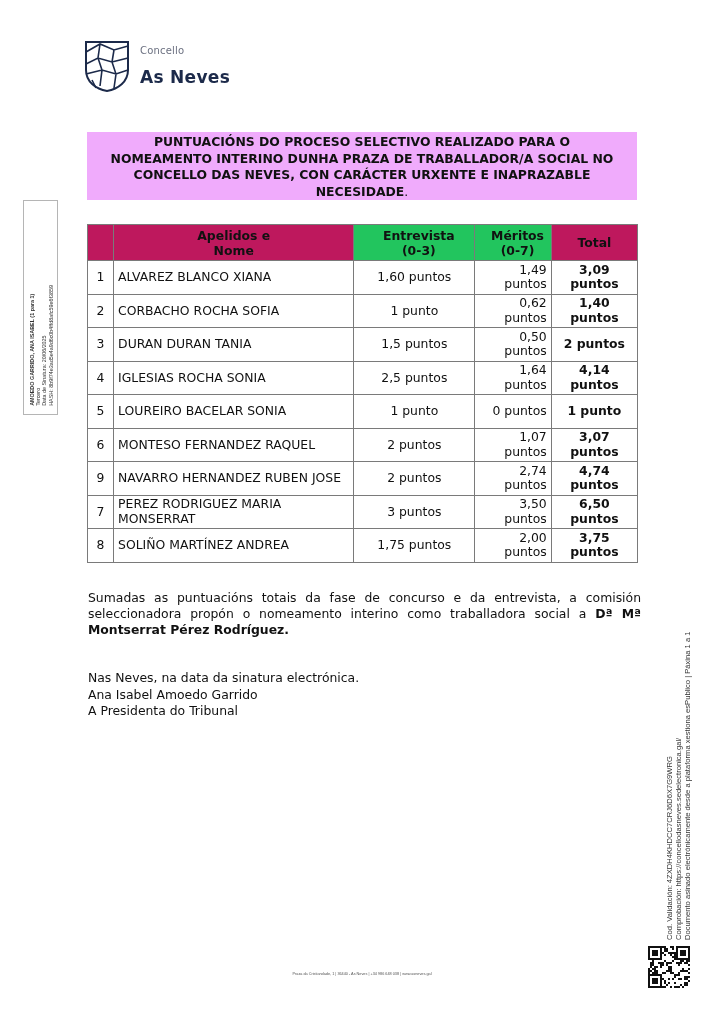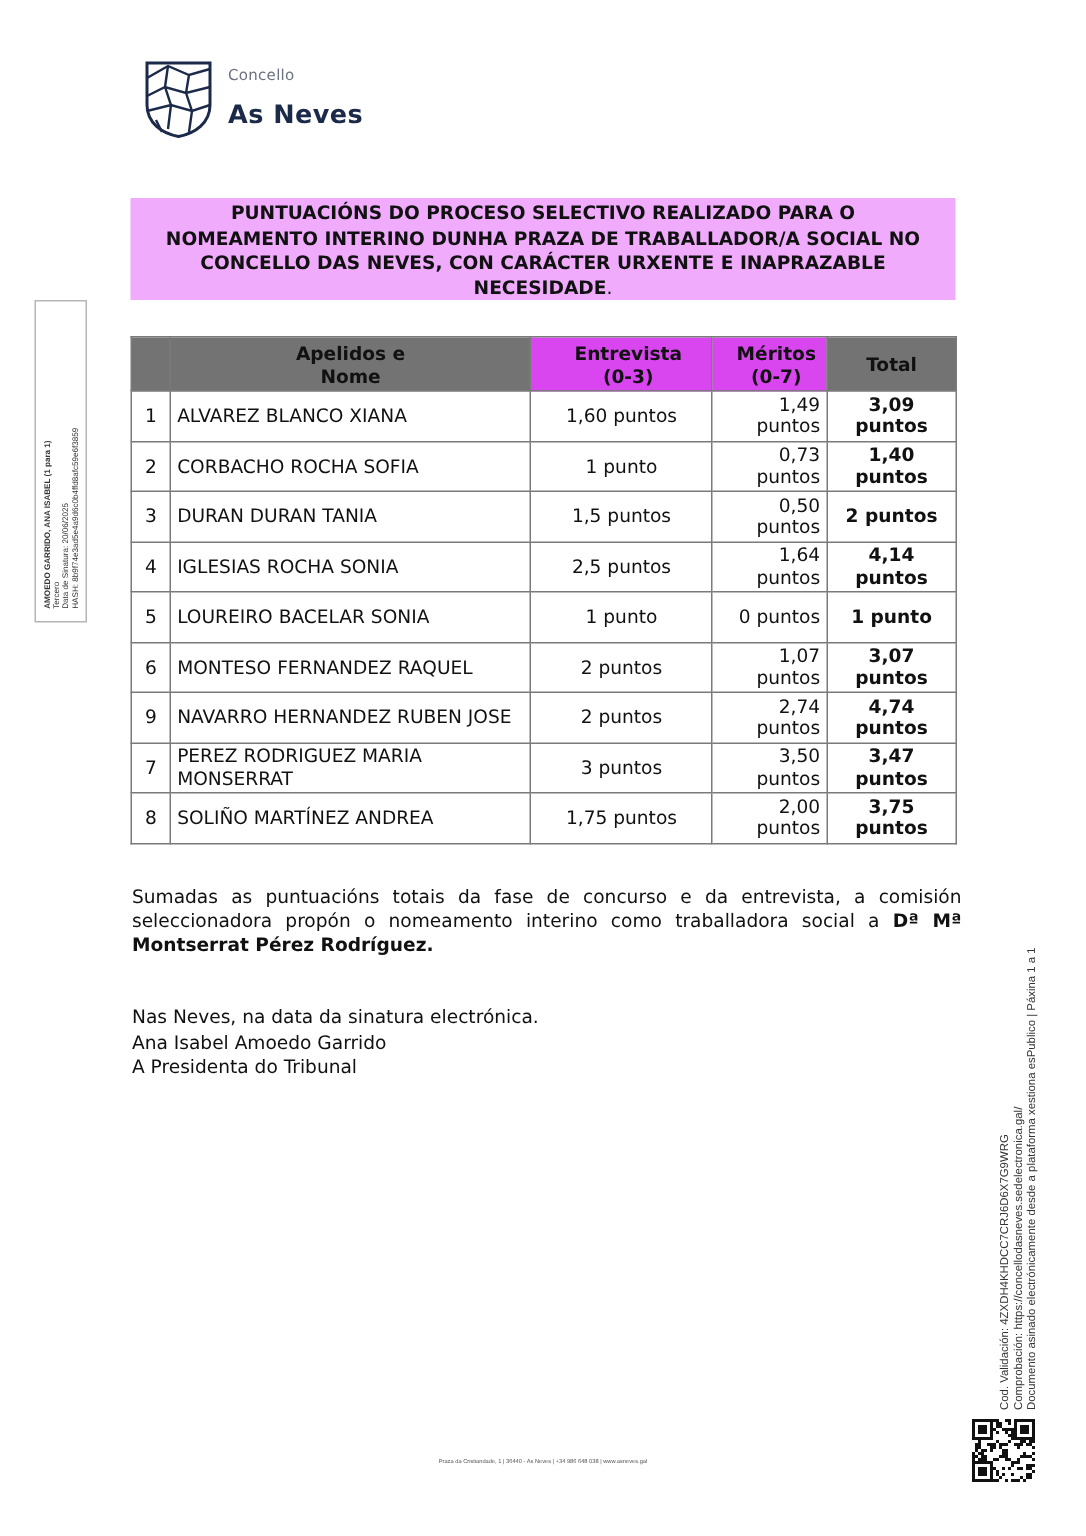--- a/index.html
+++ b/index.html
@@ -1,35 +1,35 @@
 <!DOCTYPE html>
 <html><head>
 <meta charset="utf-8">
 <style>
   html, body { margin: 0; padding: 0; background: #ffffff; }
   body { width: 724px; height: 1024px; position: relative; overflow: hidden;
          font-family: "DejaVu Sans", sans-serif; color: #111; }
 
-  .logo { position: absolute; left: 96px; top: 40px; display: flex; align-items: center; }
+  .logo { position: absolute; left: 84px; top: 40px; display: flex; align-items: center; }
   .logo svg { width: 46px; height: 52px; }
   .logo-text { margin-left: 10px; color: #1c2a4a; }
   .logo-small { font-size: 10px; color: #6b7080; letter-spacing: 0.2px; }
   .logo-big { font-size: 17px; font-weight: bold; letter-spacing: 0.3px; margin-top: 11px; }
 
   .title-box { position: absolute; left: 87px; top: 132px; width: 550px; height: 68px;
                background: #f0abfc; text-align: center; font-weight: bold;
                font-size: 12.4px; line-height: 16.5px; padding-top: 2px; box-sizing: border-box; }
   .title-box .dot { font-weight: normal; }
 
   table.scores { position: absolute; left: 87px; top: 224px; width: 551px;
                  border-collapse: collapse; font-size: 12.4px; }
   table.scores th, table.scores td { border: 1.2px solid #7a7a7a; padding: 0 4px; }
-  table.scores th { background: #737373; font-weight: bold; text-align: center;
+  table.scores th { background: #be185d; font-weight: bold; text-align: center;
                     height: 35px; line-height: 15px; }
-  table.scores th.col-entrevista, table.scores th.col-meritos { background: #d946ef; padding-left: 13px; }
+  table.scores th.col-entrevista, table.scores th.col-meritos { background: #22c55e; padding-left: 13px; }
   table.scores td { height: 32.5px; line-height: 14.5px; }
   td.num { width: 18px; text-align: center; }
   td.name { width: 246px; text-align: left; padding-left: 5px; }
   td.ent { width: 115px; text-align: center; }
   td.mer { width: 68px; text-align: right; }
   td.tot { width: 80px; text-align: center; font-weight: bold; }
 
   .para { position: absolute; left: 88px; top: 590px; width: 553px; font-size: 12.4px;
           line-height: 16px; text-align: justify; }
   .para b { font-weight: bold; }
@@ -117,21 +117,21 @@
           <div>puntos</div>
         </td>
       </tr>
       <tr>
         <td class="num"><span>2</span></td>
         <td class="name">
           <div>CORBACHO ROCHA SOFIA</div>
         </td>
         <td class="ent"><span>1 punto</span></td>
         <td class="mer">
-          <div>0,73</div>
+          <div>0,62</div>
           <div>puntos</div>
         </td>
         <td class="tot">
           <div>1,40</div>
           <div>puntos</div>
         </td>
       </tr>
       <tr>
         <td class="num"><span>3</span></td>
         <td class="name">
@@ -209,21 +209,21 @@
         <td class="name">
           <div>PEREZ RODRIGUEZ MARIA</div>
           <div>MONSERRAT</div>
         </td>
         <td class="ent"><span>3 puntos</span></td>
         <td class="mer">
           <div>3,50</div>
           <div>puntos</div>
         </td>
         <td class="tot">
-          <div>3,47</div>
+          <div>6,50</div>
           <div>puntos</div>
         </td>
       </tr>
       <tr>
         <td class="num"><span>8</span></td>
         <td class="name">
           <div>SOLIÑO MARTÍNEZ ANDREA</div>
         </td>
         <td class="ent"><span>1,75 puntos</span></td>
         <td class="mer">

